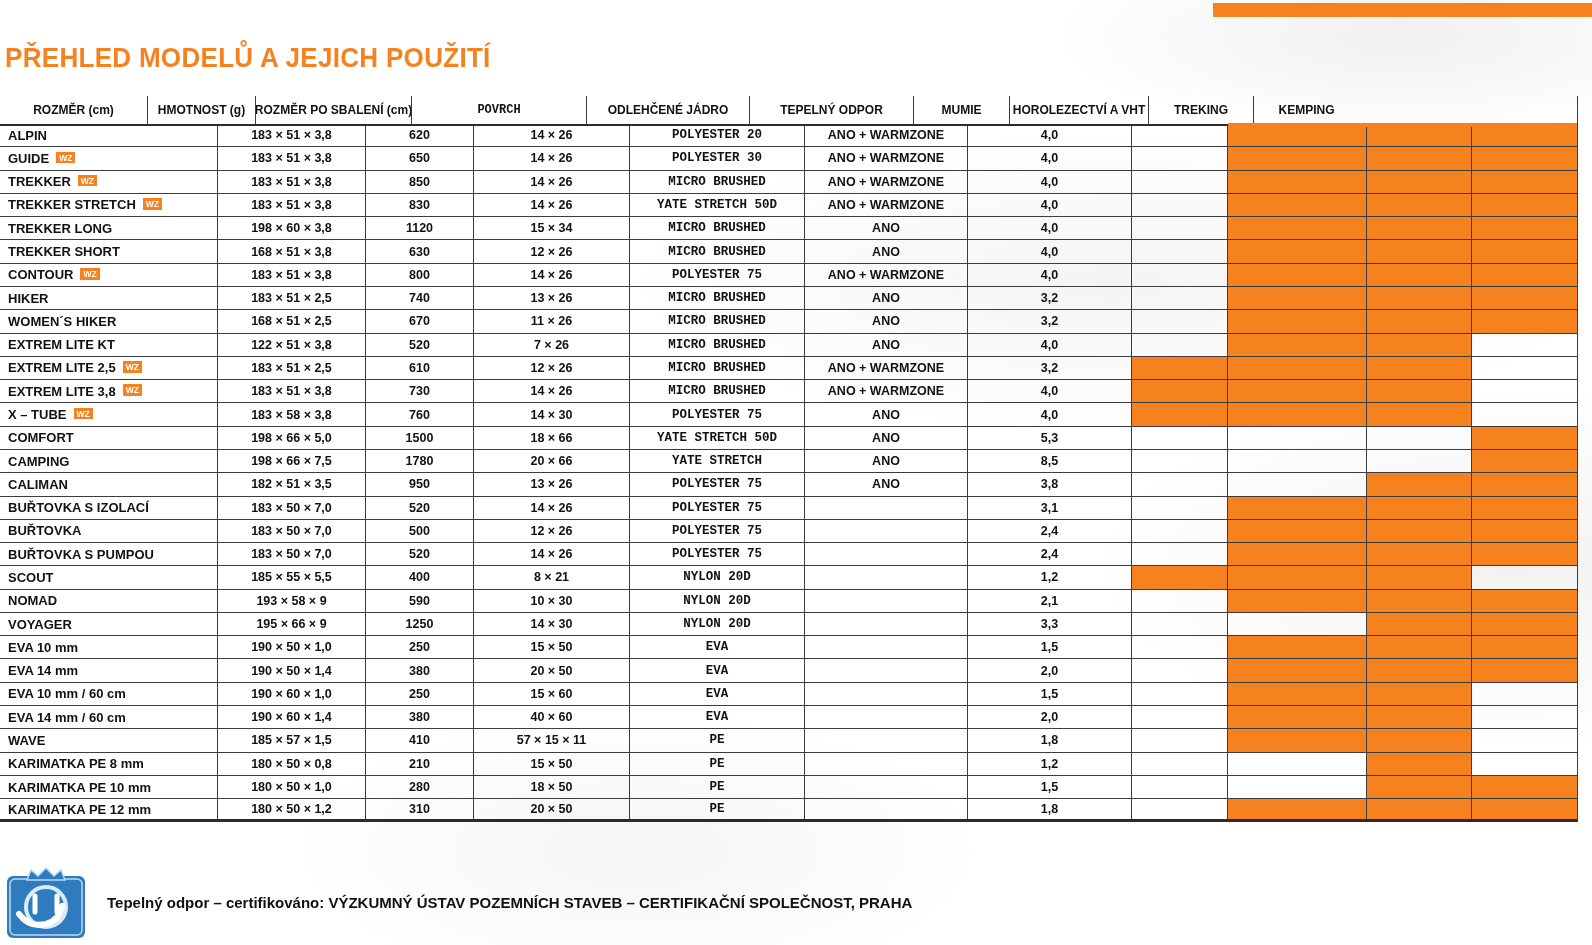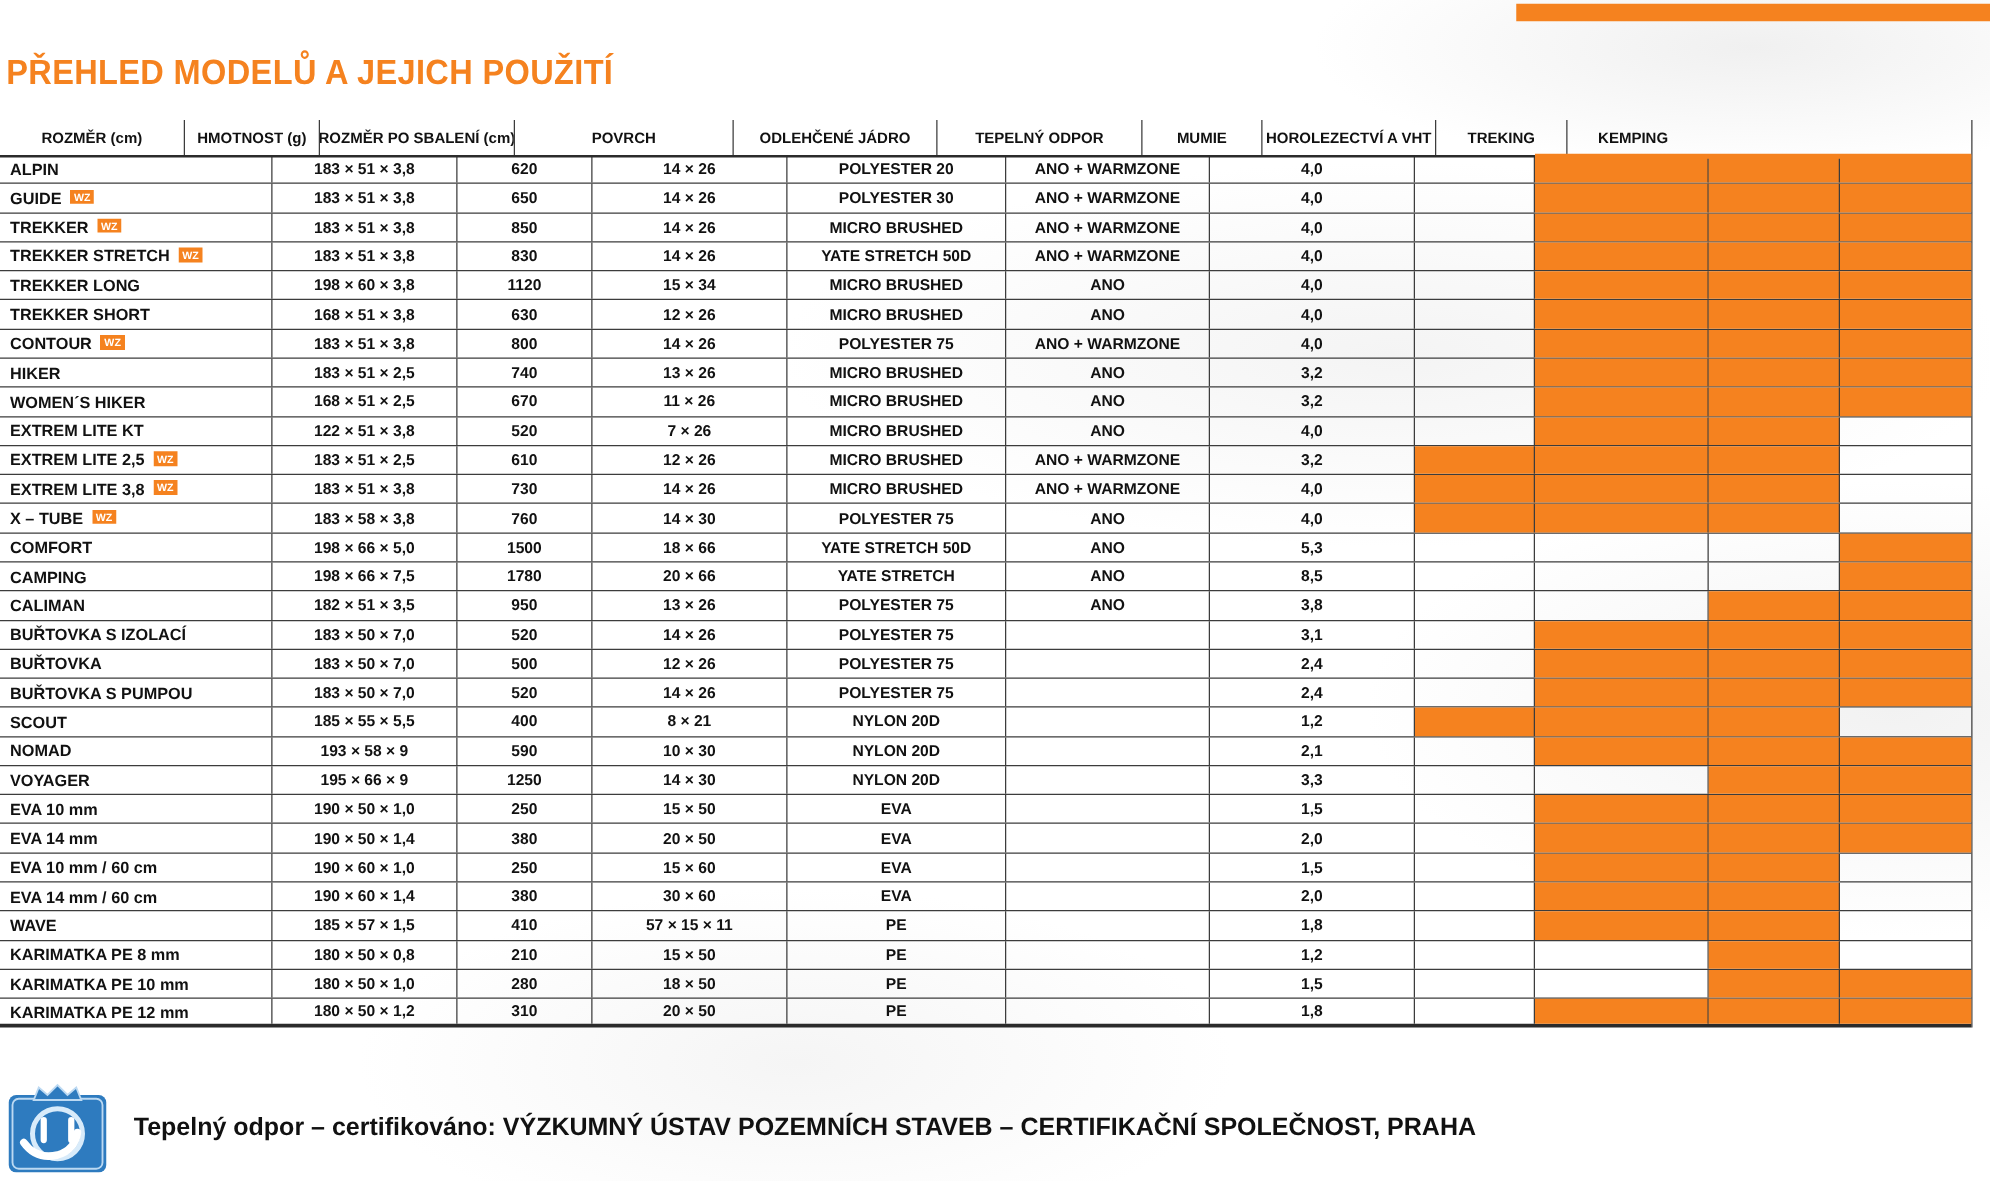--- a/index.html
+++ b/index.html
@@ -40,36 +40,36 @@
   .cell{
     box-sizing:border-box;border-right:1px solid #3c3c3c;
     display:flex;align-items:center;justify-content:center;
     font-size:12.5px;font-weight:700;white-space:nowrap;overflow:hidden;
   }
   .cell:last-child{border-right:none;}
   .c0{width:218px;justify-content:flex-start;padding-left:8px;font-size:13px;}
   .c1{width:148px;}
   .c2{width:108px;}
   .c3{width:156px;}
-  .c4{width:175px;}
+  .c4{width:175px;font-family:Liberation Mono, monospace;}
   .c5{width:163px;}
   .c6{width:164px;}
   .c7{width:96px;}
   .c8{width:139px;text-align:center;}
   .c9{width:105px;}
   .c10{width:105px;}
   .flag-on{background:#f5821f;}
   .wz-badge{
     display:inline-block;margin-left:7px;padding:2px 3px 1px 3px;
     background:#f5821f;color:#fff;font-size:8.5px;font-weight:700;line-height:1;
     transform:translateY(-1px);
   }
   .footer{position:absolute;left:5px;top:866px;display:flex;align-items:center;}
   .footer-logo{width:88px;height:72px;flex:0 0 auto;}
-  .footer-note{margin-left:14px;font-size:20px;font-weight:700;color:#111;white-space:nowrap;}
+  .footer-note{margin-left:14px;font-size:15px;font-weight:700;color:#111;white-space:nowrap;}
 </style>
 </head>
 <body>
 
 <div class="bg-texture"></div>
 
 <div class="top-bar"></div>
 
 <div class="page-title">PŘEHLED MODELŮ A JEJICH POUŽITÍ</div>
 
@@ -470,21 +470,21 @@
         <div class="cell c8 flag-on"></div>
         <div class="cell c9 flag-on"></div>
         <div class="cell c10"></div>
       </div>
       <div class="row">
         <div class="cell c0">
           <span>EVA 14 mm / 60 cm</span>
         </div>
         <div class="cell c1">190 × 60 × 1,4</div>
         <div class="cell c2">380</div>
-        <div class="cell c3">30 × 60</div>
+        <div class="cell c3">40 × 60</div>
         <div class="cell c4">EVA</div>
         <div class="cell c5"></div>
         <div class="cell c6">2,0</div>
         <div class="cell c7"></div>
         <div class="cell c8 flag-on"></div>
         <div class="cell c9 flag-on"></div>
         <div class="cell c10"></div>
       </div>
       <div class="row">
         <div class="cell c0">

